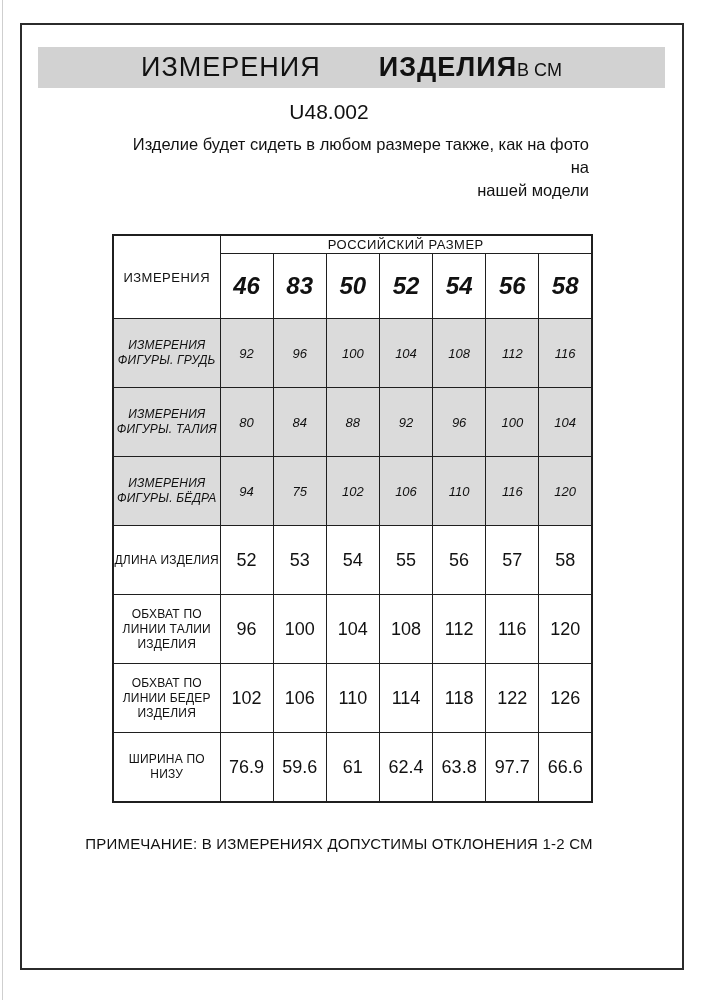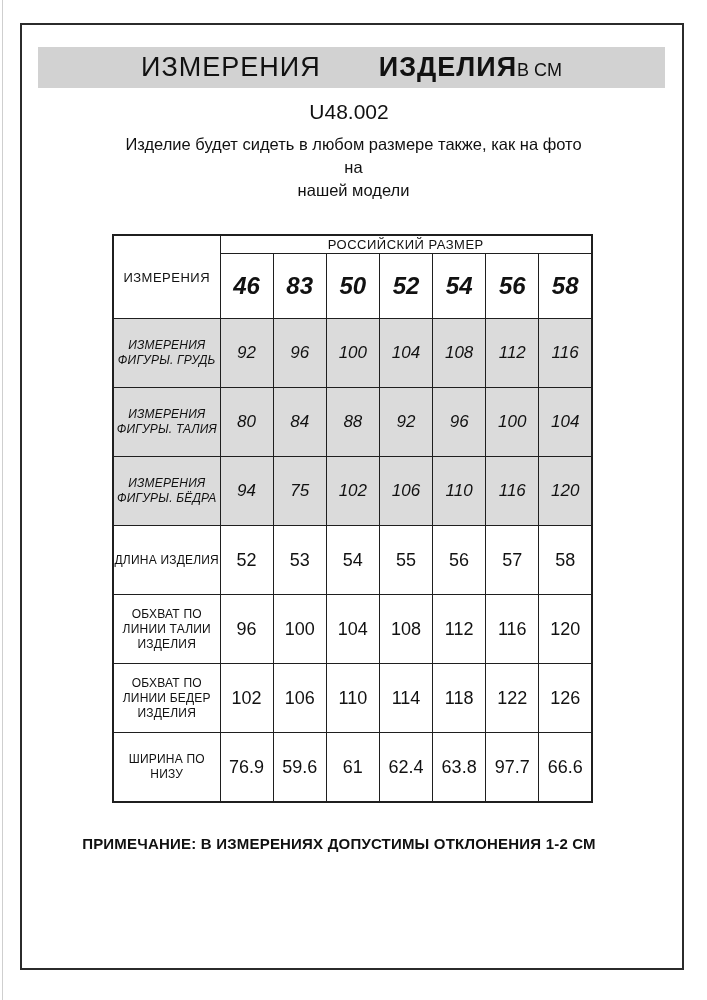--- a/index.html
+++ b/index.html
@@ -60,28 +60,27 @@
     font-size: 18px;
   }
   .product-code {
     position: absolute;
     left: 0;
     top: 100px;
     width: 658px;
     text-align: center;
     font-size: 21px;
     line-height: 24px;
-    padding-left: 20px;
   }
   .subtitle {
     position: absolute;
     left: 118px;
     top: 133px;
     width: 471px;
-    text-align: center;
+    text-align: right;
     font-size: 16.5px;
     line-height: 23px;
     white-space: pre-line;
   }
   table.measure {
     position: absolute;
     left: 112px;
     top: 234px;
     width: 481px;
     border-collapse: collapse;
@@ -101,28 +100,28 @@
   .sizes-row th { height: 64px; }
   .size-cell { font-weight: bold !important; font-size: 24px; font-style: italic; }
   .rowlabel {
     font-size: 12px;
     line-height: 15px;
     white-space: pre-line;
     letter-spacing: 0.2px;
   }
   td.val { height: 68px; font-size: 18px; }
   tr.highlight { background: #dbdbdb; font-style: italic; }
-  tr.highlight td.val { font-size: 17px; margin-left: 48px; }
+  tr.highlight td.val { font-size: 13px; margin-left: 48px; }
   .note {
     position: absolute;
     left: 0;
     top: 835px;
     width: 678px;
     text-align: center;
-    font-weight: bold;
+    font-weight: normal;
     font-size: 15px;
     letter-spacing: 0.2px;
   }
 </style>
 </head>
 <body>
 
 <div class="edge-artifact"></div>
 <div class="page-frame"></div>
 

